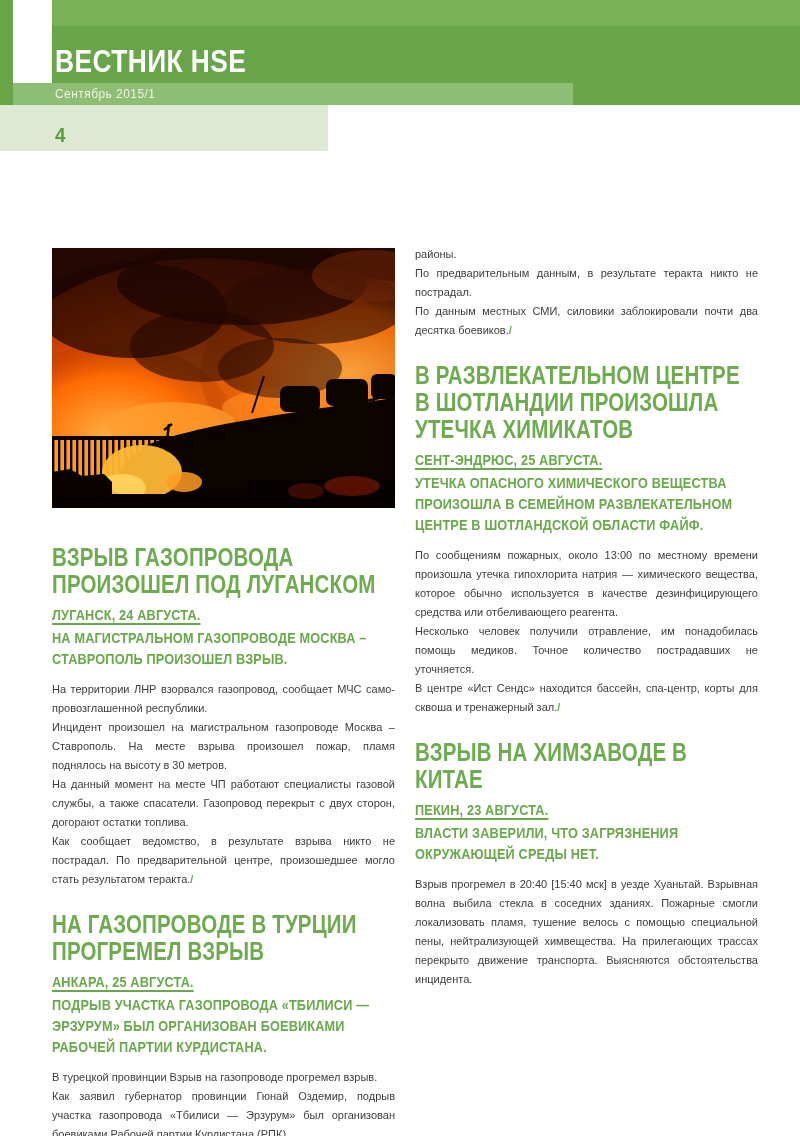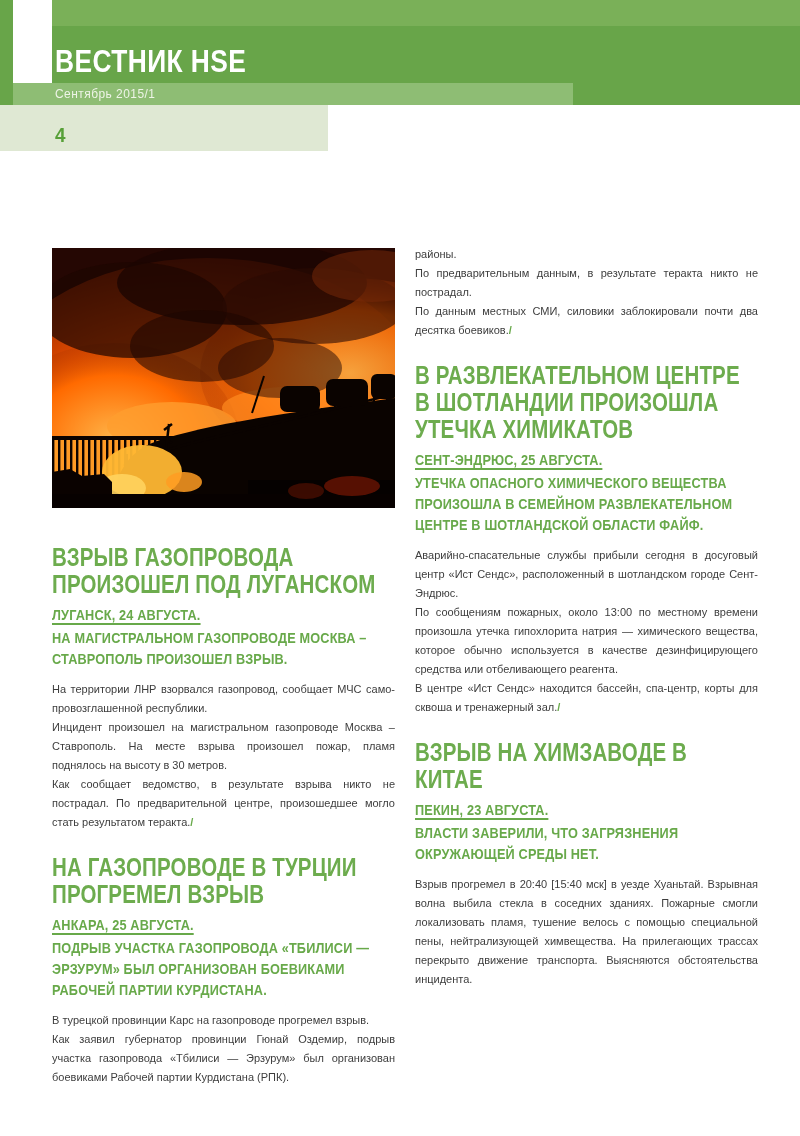--- a/index.html
+++ b/index.html
@@ -122,51 +122,52 @@
       </svg>
     </figure>
 
     <article>
       <h2 class="headline cond">ВЗРЫВ ГАЗОПРОВОДА ПРОИЗОШЕЛ ПОД ЛУГАНСКОМ</h2>
       <div class="kicker cond">ЛУГАНСК, 24 АВГУСТА.</div>
       <div class="lead cond">НА МАГИСТРАЛЬНОМ ГАЗОПРОВОДЕ МОСКВА – СТАВРОПОЛЬ ПРОИЗОШЕЛ ВЗРЫВ.</div>
       <div class="body">
         <p>На территории ЛНР взорвался газопровод, сообщает МЧС само­провозглашенной республики.</p>
         <p>Инцидент произошел на магистральном газопроводе Москва – Ставрополь. На месте взрыва произошел пожар, пламя поднялось на высоту в 30 метров.</p>
+        <p>На данный момент на месте ЧП работают специалисты газовой службы, а также спасатели. Газопровод перекрыт с двух сторон, догорают остатки топлива.</p>
         <p><span>Как сообщает ведомство, в результате взрыва никто не пострадал. По предварительной центре, произошедшее могло стать результатом теракта.</span><span class="endmark">/</span></p>
       </div>
     </article>
 
     <article class="article-gap">
       <h2 class="headline cond">НА ГАЗОПРОВОДЕ В ТУРЦИИ ПРОГРЕМЕЛ ВЗРЫВ</h2>
       <div class="kicker cond">АНКАРА, 25 АВГУСТА.</div>
       <div class="lead cond">ПОДРЫВ УЧАСТКА ГАЗОПРОВОДА «ТБИЛИСИ — ЭРЗУРУМ» БЫЛ ОРГАНИЗОВАН БОЕВИКАМИ РАБОЧЕЙ ПАРТИИ КУРДИСТАНА.</div>
       <div class="body">
-        <p>В турецкой провинции Карс на газопроводе прогремел взрыв.</p>
+        <p>В турецкой провинции Взрыв на газопроводе прогремел взрыв.</p>
         <p>Как заявил губернатор провинции Гюнай Оздемир, подрыв участка газопровода «Тбилиси — Эрзурум» был организован боевиками Рабочей партии Курдистана (РПК).</p>
 
       </div>
     </article>
   </section>
 
   <section class="col col-right">
 
     <div class="body">
       <p>районы.</p>
       <p>По предварительным данным, в результате теракта никто не пострадал.</p>
       <p><span>По данным местных СМИ, силовики заблокировали почти два десятка боевиков.</span><span class="endmark">/</span></p>
     </div>
 
     <article class="article-gap">
       <h2 class="headline cond">В РАЗВЛЕКАТЕЛЬНОМ ЦЕНТРЕ В ШОТЛАНДИИ ПРОИЗОШЛА УТЕЧКА ХИМИКАТОВ</h2>
       <div class="kicker cond">СЕНТ-ЭНДРЮС, 25 АВГУСТА.</div>
       <div class="lead cond">УТЕЧКА ОПАСНОГО ХИМИЧЕСКОГО ВЕЩЕСТВА ПРОИЗОШЛА В СЕМЕЙНОМ РАЗВЛЕКАТЕЛЬНОМ ЦЕНТРЕ В ШОТЛАНДСКОЙ ОБЛАСТИ ФАЙФ.</div>
       <div class="body">
-        <p>Аварийно-спасательные службы прибыли сегодня в досуговый центр «Ист Сендс», расположенный в шотландском городе Сент-Эндрюс.</p>
         <p>По сообщениям пожарных, около 13:00 по местному времени произошла утечка гипохлорита натрия — химического вещества, которое обычно используется в качестве дезинфицирующего средства или отбеливающего реагента.</p>
+        <p>Несколько человек получили отравление, им понадобилась помощь медиков. Точное количество пострадавших не уточняется.</p>
         <p><span>В центре «Ист Сендс» находится бассейн, спа-центр, корты для сквоша и тренажерный зал.</span><span class="endmark">/</span></p>
       </div>
     </article>
 
     <article class="article-gap">
       <h2 class="headline cond">ВЗРЫВ НА ХИМЗАВОДЕ В КИТАЕ</h2>
       <div class="kicker cond">ПЕКИН, 23 АВГУСТА.</div>
       <div class="lead cond">ВЛАСТИ ЗАВЕРИЛИ, ЧТО ЗАГРЯЗНЕНИЯ ОКРУЖАЮЩЕЙ СРЕДЫ НЕТ.</div>
       <div class="body">
         <p>Взрыв прогремел в 20:40 [15:40 мск] в уезде Хуаньтай. Взрывная волна выбила стекла в соседних зданиях. Пожарные смогли локализовать пламя, тушение велось с помощью специальной пены, нейтрализующей химвещества. На прилегающих трассах перекрыто движение транспорта. Выясняются обстоятельства инцидента.</p>

